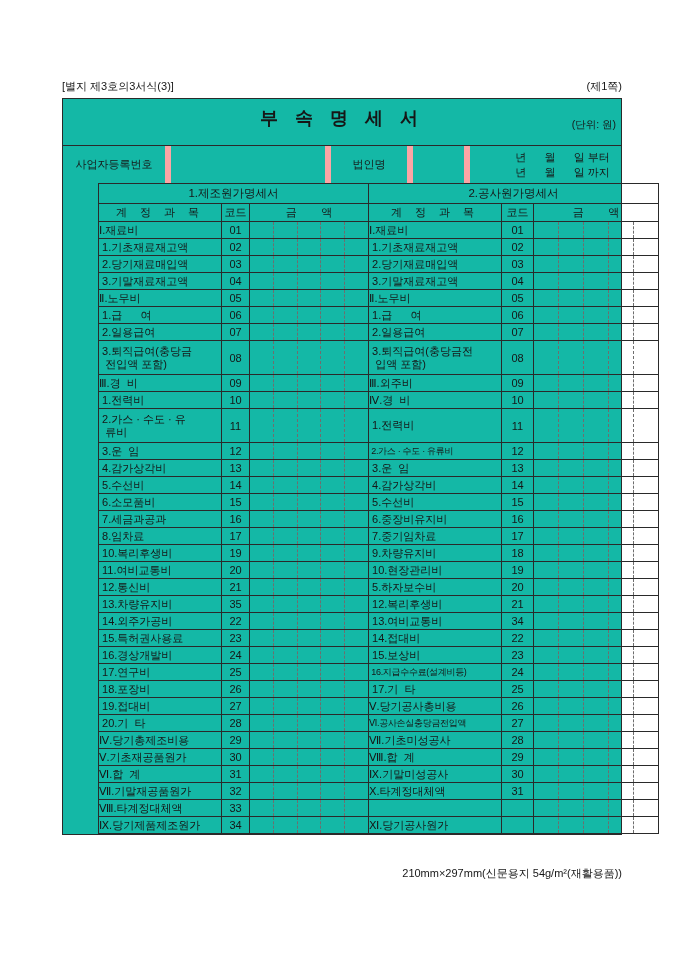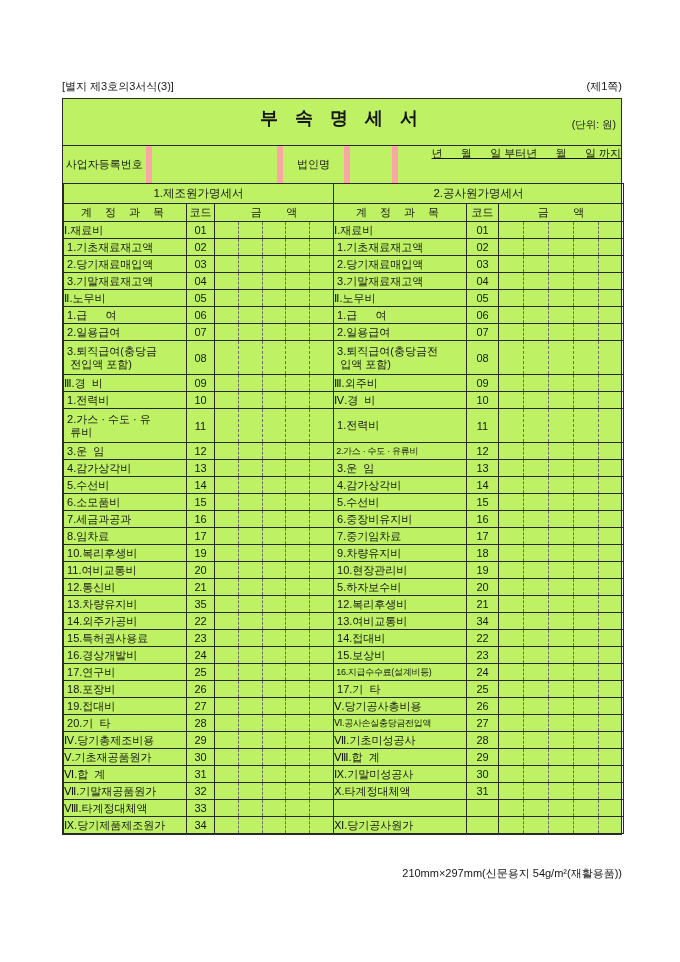--- a/index.html
+++ b/index.html
@@ -12,45 +12,45 @@
   .sheet { position: relative; width: 680px; height: 946px; background: #ffffff; }
 
   .top-notes {
     position: absolute; top: 80px; left: 62px; width: 560px;
     display: flex; justify-content: space-between;
     font-size: 11px; line-height: 13px;
   }
 
   .form-box {
     position: absolute; top: 98px; left: 62px; width: 560px;
-    border: 1.5px solid #2a2a2a; background: #bef264;
+    border: 1.5px solid #2a2a2a; background: #14b8a6;
   }
 
   .title-block { position: relative; height: 46px; }
   .form-title {
     position: absolute; top: 7px; left: 0; right: 0;
     text-align: center; font-size: 18px; font-weight: bold; letter-spacing: 6px;
   }
   .unit-note { position: absolute; right: 5px; bottom: 13px; font-size: 10.5px; }
 
   .info-row { display: flex; border-top: 1px solid #2a2a2a; height: 38px; font-size: 11px; }
   .info-cell { border-right: 6px solid #fca5a5; display: flex; align-items: center; justify-content: center; }
   .info-cell:last-child { border-right: none; }
   .c-bizlabel { width: 108px; }
   .c-bizvalue { width: 160px; }
   .c-corplabel { width: 82px; }
   .c-corpvalue { width: 57px; }
   .c-period {
-    flex: 1; align-items: flex-start; justify-content: center;
-    padding-left: 34px; line-height: 15px; white-space: pre; text-decoration: underline;
+    flex: 1; flex-direction: column; align-items: center; justify-content: center;
+    padding-left: 34px; line-height: 15px; white-space: pre;
   }
 
   .main-table {
     width: 100%; border-collapse: collapse; table-layout: fixed;
-    font-size: 11px; border-top: 1px solid #2a2a2a;
+    font-size: 11px; border-top: 1px solid #2a2a2a; margin-left: 35px;
   }
   .main-table td { border: 1px solid #2a2a2a; padding: 0; vertical-align: middle; overflow: hidden; }
 
   .section-cell { height: 20px; text-align: center; font-size: 11.5px; }
   .sec-left  { padding-right: 60px; }
   .sec-right { padding-right: 95px; }
 
   .colhead-row td { height: 18px; text-align: center; }
   .acct-head { letter-spacing: 5px; }
   .amount-head { white-space: pre; }

